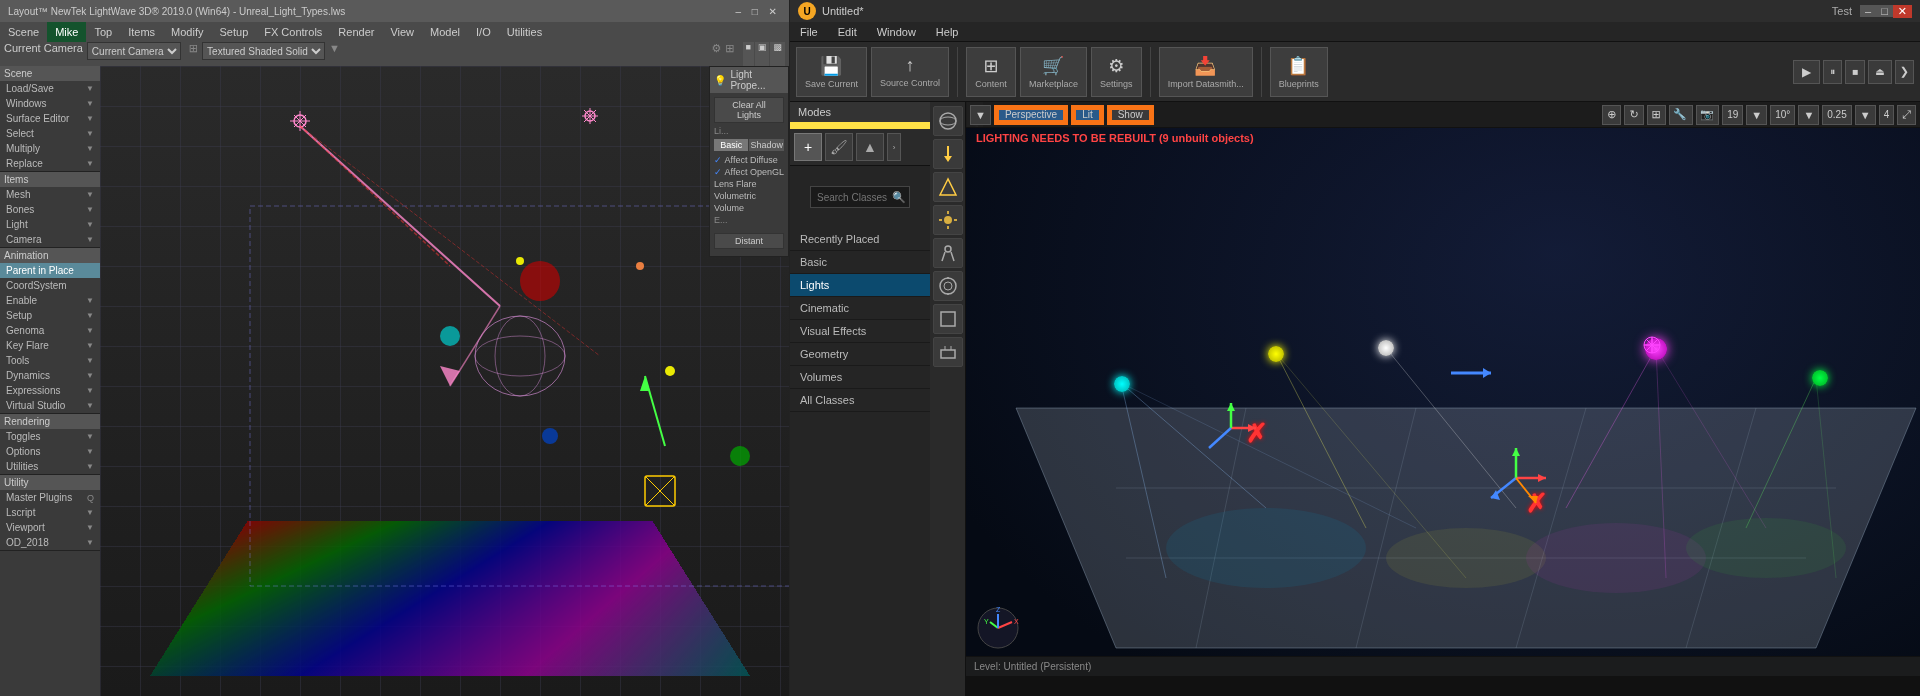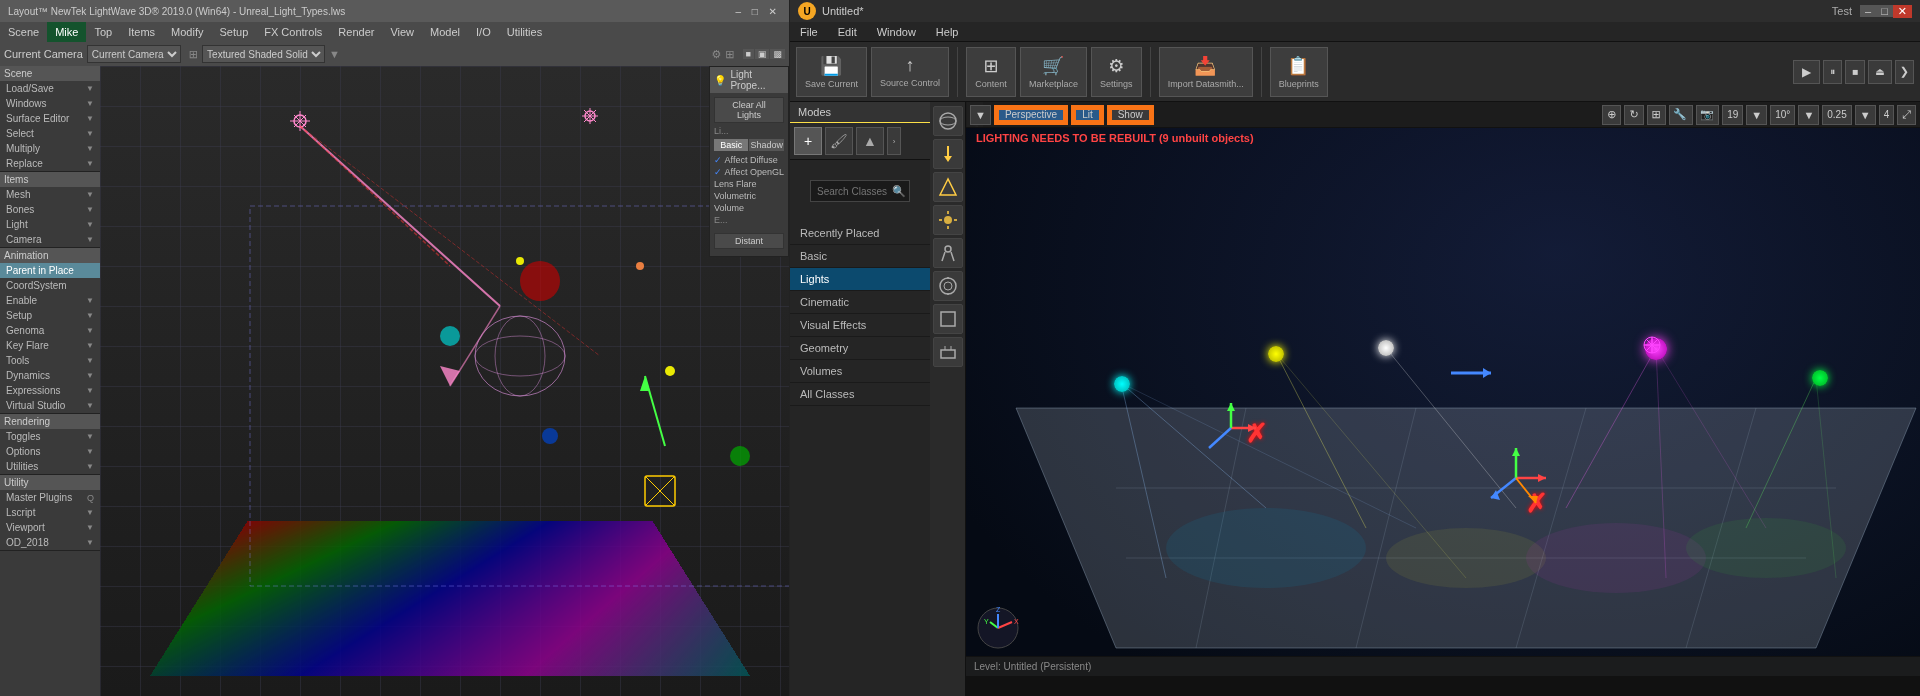--- a/index.html
+++ b/index.html
@@ -24,21 +24,21 @@
       font-size: 10px;
       color: #ddd;
       gap: 8px;
     }
 
     #lw-menu { background: #4a4a4a; height: 20px; display: flex; align-items: center; }
     #lw-menu span {
       padding: 0 8px; height: 100%; display: flex; align-items: center; color: #ccc; font-size: 11px; cursor: pointer;
     }
 
-    #lw-toolbar { background: #4a4a4a; height: 24px; display: flex; align-items: center; padding: 0 4px; gap: 4px; }
+    #lw-toolbar { background: #4a4a4a; height: 24px; display: flex; padding: 0 4px; gap: 4px; }
     #lw-toolbar select { background: #555; color: #ccc; border: 1px solid #333; font-size: 10px; height: 18px; }
 
     #lw-main { display: flex; flex: 1; overflow: hidden; }
 
     
     #lw-sidebar { width: 100px; background: #3a3a3a; display: flex; flex-direction: column; }
 
     .lw-section { 
       border-bottom: 1px solid #222;
     }
@@ -172,21 +172,21 @@
 
     
     #ue-modes {
       width: 140px;
       background: #252525;
       display: flex;
       flex-direction: column;
     }
 
     #modes-header {
-      background: #333; padding: 4px 8px; font-size: 11px; color: #ccc; border-bottom: 1px solid #fde047;
+      background: #333; padding: 4px 8px; font-size: 11px; color: #ccc; border-bottom: 7px solid #fde047;
     }
 
     .mode-tabs {
       display: flex;
       padding: 4px;
       gap: 3px;
       background: #2a2a2a;
       border-bottom: 1px solid #111;
     }
     .mode-tab {

